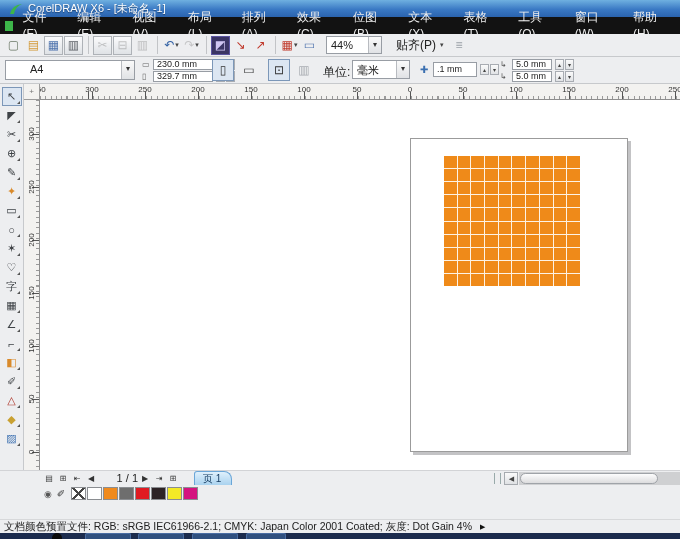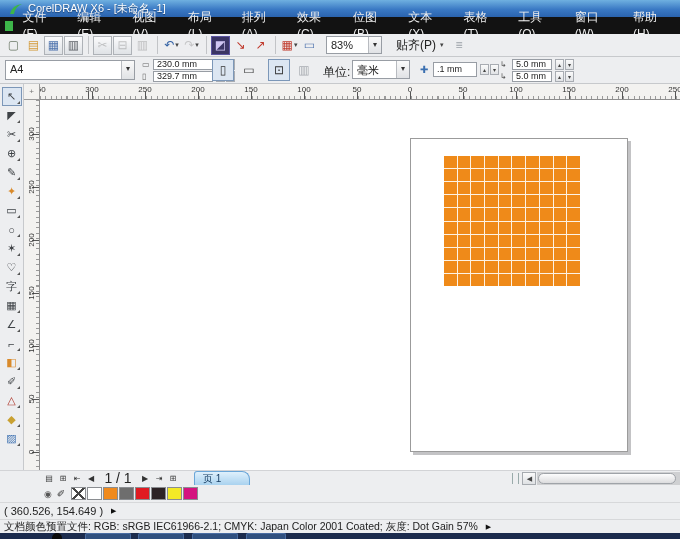--- a/index.html
+++ b/index.html
@@ -33,21 +33,21 @@
   .combo .val { flex:1; font-size:11px; padding:2px 4px 0 4px; white-space:nowrap; overflow:hidden; }
   .combo .dd { width:13px; text-align:center; font-size:8px; line-height:16px; color:#333;
     border-left:1px solid #b8bbc0; background:linear-gradient(#fafafa,#e0e2e5); }
   #zoom-combo { width:56px; margin-left:6px; }
   #snap-btn { display:flex; align-items:center; margin-left:10px; font-size:12px; padding:1px 4px; }
   #snap-btn .dd { font-size:7px; margin-left:4px; color:#444; }
   #options-icon { margin-left:8px; font-size:12px; color:#9aa0a6; }
   
   #propbar { top:57px; height:27px; }
   .pb { position:absolute; }
-  #pb-paper { left:5px; top:3px; width:130px; height:20px; }
+  #pb-paper { left:5px; top:3px; width:130px; height:20px;padding-left:20px; }
   .sizeblock { display:flex; flex-direction:column; gap:1px; }
   #pb-size { left:142px; top:2px; }
   .fieldrow { display:flex; align-items:center; height:11px; }
   .fieldrow .ic { font-size:8px; width:11px; color:#666; }
   .pfield { background:#fff; border:1px solid #989da4; font-size:9px; line-height:9px;
     padding:0 3px; height:11px; white-space:nowrap; }
   .w60 { width:60px; } .w44 { width:44px; } .w56 { width:40px; }
   .spinpair { display:inline-flex; margin-left:2px; }
   .spin { width:9px; height:11px; font-size:6px; line-height:10px; text-align:center;
     border:1px solid #a8acb2; background:linear-gradient(#fafafa,#e1e3e6); color:#444; margin-left:1px; }
@@ -101,22 +101,22 @@
   #otable { position:absolute; left:33px; top:17px; width:136px; height:130px;
     display:grid; gap:1px; }
   .tcell { width:100%; height:100%; }
   
   #navrow { position:absolute; top:470px; left:0; width:680px; height:15px;
     background:#edeef0; border-top:1px solid #d2d3d6; display:flex; align-items:center; }
   .navbtn { width:14px; height:13px; display:flex; align-items:center; justify-content:center;
     font-size:8px; color:#333; }
   #nav-left { display:flex; margin-left:42px; }
   #nav-right { display:flex; }
-  #page-counter { font-size:14px; width:40px; text-align:center; }
-  #page-tab { margin-left:14px; height:14px; padding:0 28px 0 8px; font-size:10px; line-height:13px;
+  #page-counter { font-size:11px; width:40px; text-align:right; }
+  #page-tab { margin-left:14px; height:14px; padding:0 10px 0 8px; font-size:10px; line-height:13px;
     background:linear-gradient(#dff0fc,#a9d2ef); border:1px solid #6aa6d8; border-bottom:none;
     border-radius:3px 8px 0 0; color:#13395e; }
   #hsplit { margin-left:262px; width:7px; height:11px;
     border-left:1px solid #9aa; border-right:1px solid #9aa; }
   #scroll-left { width:14px; height:13px; margin-left:3px; border:1px solid #a6aaaf;
     background:linear-gradient(#fafafa,#dfe1e4); font-size:7px; text-align:center; line-height:12px; color:#444; }
   #scroll-track { flex:1; height:13px; margin-left:1px; background:#cfd0d2; position:relative; }
   #scroll-thumb { position:absolute; left:1px; top:1px; width:138px; height:11px;
     background:linear-gradient(#fdfdfd,#dcdcde); border:1px solid #9fa3a8; border-radius:6px; }
   #paletterow { position:absolute; top:485px; left:0; width:680px; height:17px;
@@ -219,21 +219,21 @@
         <div class="tsep"></div>
         <div class="tbtn">
           <span class="glyph" style="color: rgb(192, 57, 43);">▦</span>
           <span class="dd">▾</span>
         </div>
         <div class="tbtn">
           <span class="glyph" style="color: rgb(79, 116, 174);">▭</span>
         </div>
       </div>
     <div id="zoom-combo" class="combo">
-      <span class="val">83%</span>
+      <span class="val">44%</span>
       <span class="dd">▾</span>
     </div>
     <div id="snap-btn">
       <span>贴齐(P)</span>
       <span class="dd">▾</span>
     </div>
     <span id="options-icon">≡</span>
   </div>
 
   <div id="propbar" class="bar">
@@ -530,26 +530,22 @@
         <div class="swatch" style="background: rgb(255, 255, 255);"></div>
         <div class="swatch" style="background: rgb(240, 138, 29);"></div>
         <div class="swatch" style="background: rgb(110, 110, 110);"></div>
         <div class="swatch" style="background: rgb(224, 27, 34);"></div>
         <div class="swatch" style="background: rgb(45, 35, 38);"></div>
         <div class="swatch" style="background: rgb(243, 234, 38);"></div>
         <div class="swatch" style="background: rgb(212, 20, 127);"></div>
       </div>
   </div>
 
-  <div id="status1">
-    <span>( 360.526, 154.649 )</span>
-    <span class="flyarrow">▶</span>
-  </div>
   <div id="status2">
-    <span>文档颜色预置文件: RGB: sRGB IEC61966-2.1; CMYK: Japan Color 2001 Coated; 灰度: Dot Gain 57%</span>
+    <span>文档颜色预置文件: RGB: sRGB IEC61966-2.1; CMYK: Japan Color 2001 Coated; 灰度: Dot Gain 4%</span>
     <span class="flyarrow">▶</span>
   </div>
 
   <div id="taskbar">
     <div class="orb"></div>
     <div class="tkb" style="left:85px;width:46px;"></div>
     <div class="tkb" style="left:138px;width:46px;"></div>
     <div class="tkb" style="left:192px;width:46px;"></div>
     <div class="tkb" style="left:246px;width:40px;"></div>
   </div>

